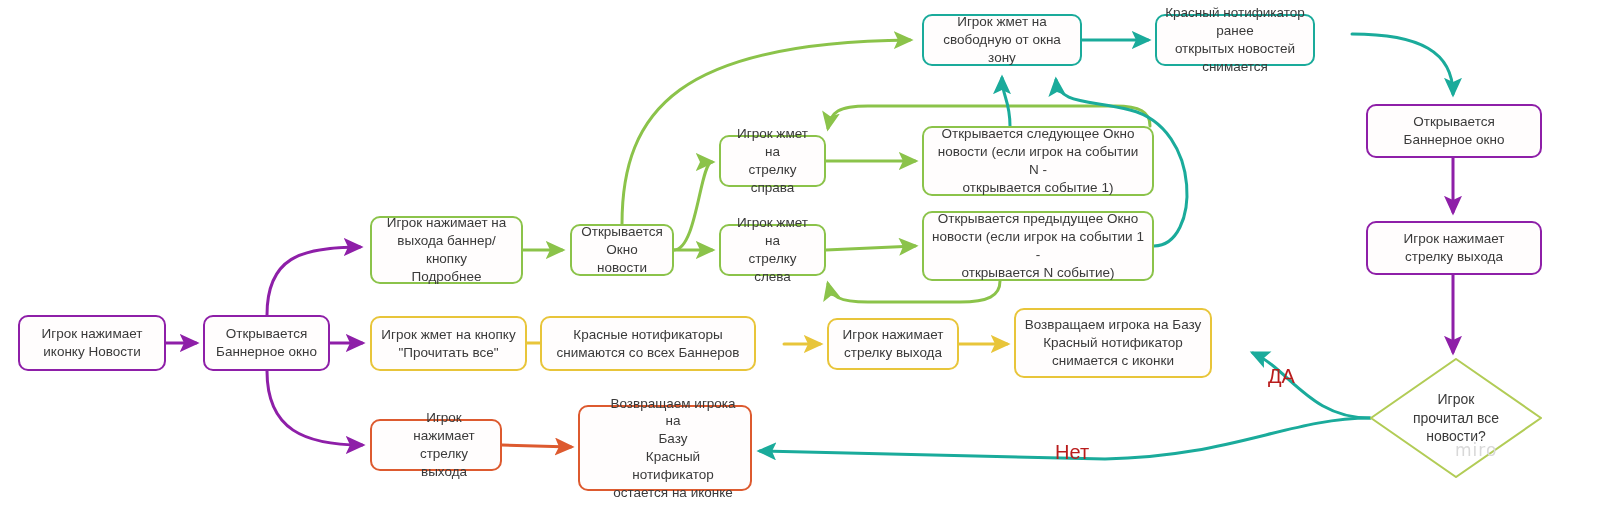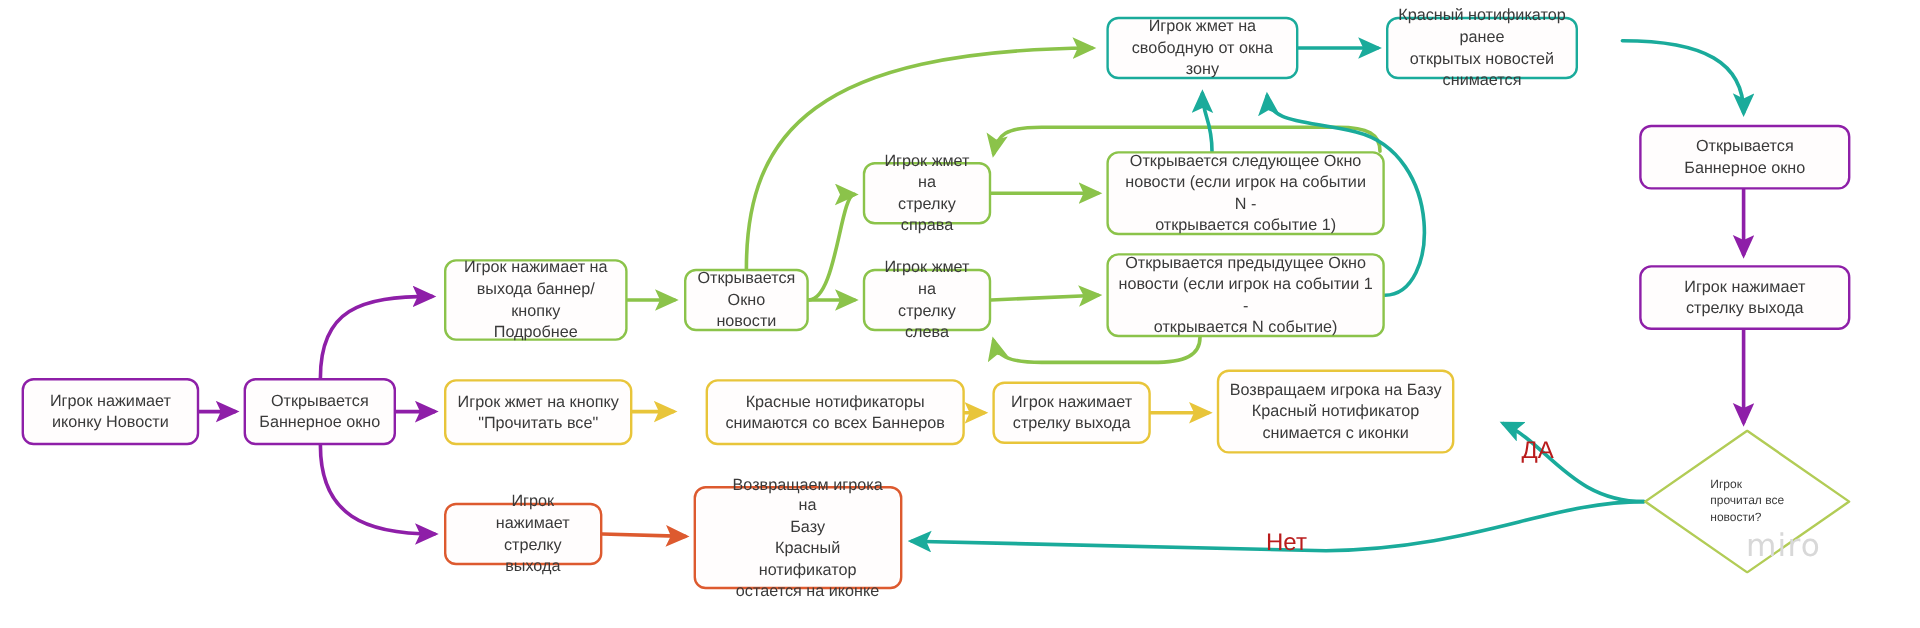--- a/index.html
+++ b/index.html
@@ -56,34 +56,35 @@
   }
   .diamond-label {
     position: absolute;
     left: 0;
     top: 0;
     width: 100%;
     height: 100%;
     display: flex;
     align-items: center;
     justify-content: center;
-    font-size: 10px;
+    text-align: center;
+    font-size: 14px;
     line-height: 1.34;
     color: #3a3a3a;
     white-space: pre-line;
   }
   .edge-label {
     position: absolute;
     font-size: 20px;
     color: #b91c1c;
     white-space: nowrap;
   }
   .watermark {
     position: absolute;
-    font-size: 26px;
+    font-size: 17px;
     color: #d8d8d8;
     letter-spacing: 1px;
     font-family: "DejaVu Sans", sans-serif;
   }
 </style>
 </head>
 <body>
 
 <div id="board" style="width: 1600px; height: 523px; background: rgb(255, 255, 255);">
 
@@ -181,21 +182,21 @@
       <div class="node teal" style="left: 922px; top: 14px; width: 160px; height: 52px;"><span>Игрок жмет на
 свободную от окна зону</span></div>
       <div class="node teal" style="left: 1155px; top: 14px; width: 160px; height: 52px;"><span>Красный нотификатор ранее
 открытых новостей снимается</span></div>
       <div class="node purple" style="left: 1366px; top: 104px; width: 176px; height: 54px;"><span>Открывается
 Баннерное окно</span></div>
       <div class="node purple" style="left: 1366px; top: 221px; width: 176px; height: 54px;"><span>Игрок нажимает
 стрелку выхода</span></div>
       <div class="node yellow" style="left: 370px; top: 316px; width: 157px; height: 55px;"><span>Игрок жмет на кнопку
 "Прочитать все"</span></div>
-      <div class="node yellow" style="left: 588px; top: 316px; width: 216px; height: 55px;"><span>Красные нотификаторы
+      <div class="node yellow" style="left: 540px; top: 316px; width: 216px; height: 55px;"><span>Красные нотификаторы
 снимаются со всех Баннеров</span></div>
       <div class="node yellow" style="left: 827px; top: 318px; width: 132px; height: 52px;"><span>Игрок нажимает
 стрелку выхода</span></div>
       <div class="node yellow" style="left: 1014px; top: 308px; width: 198px; height: 70px;"><span>Возвращаем игрока на Базу
 Красный нотификатор
 снимается с иконки</span></div>
       <div class="node orange" style="left: 370px; top: 419px; width: 132px; height: 52px;"><span>Игрок нажимает
 стрелку выхода</span></div>
       <div class="node orange" style="left: 578px; top: 405px; width: 174px; height: 86px;"><span>Возвращаем игрока на
 Базу

